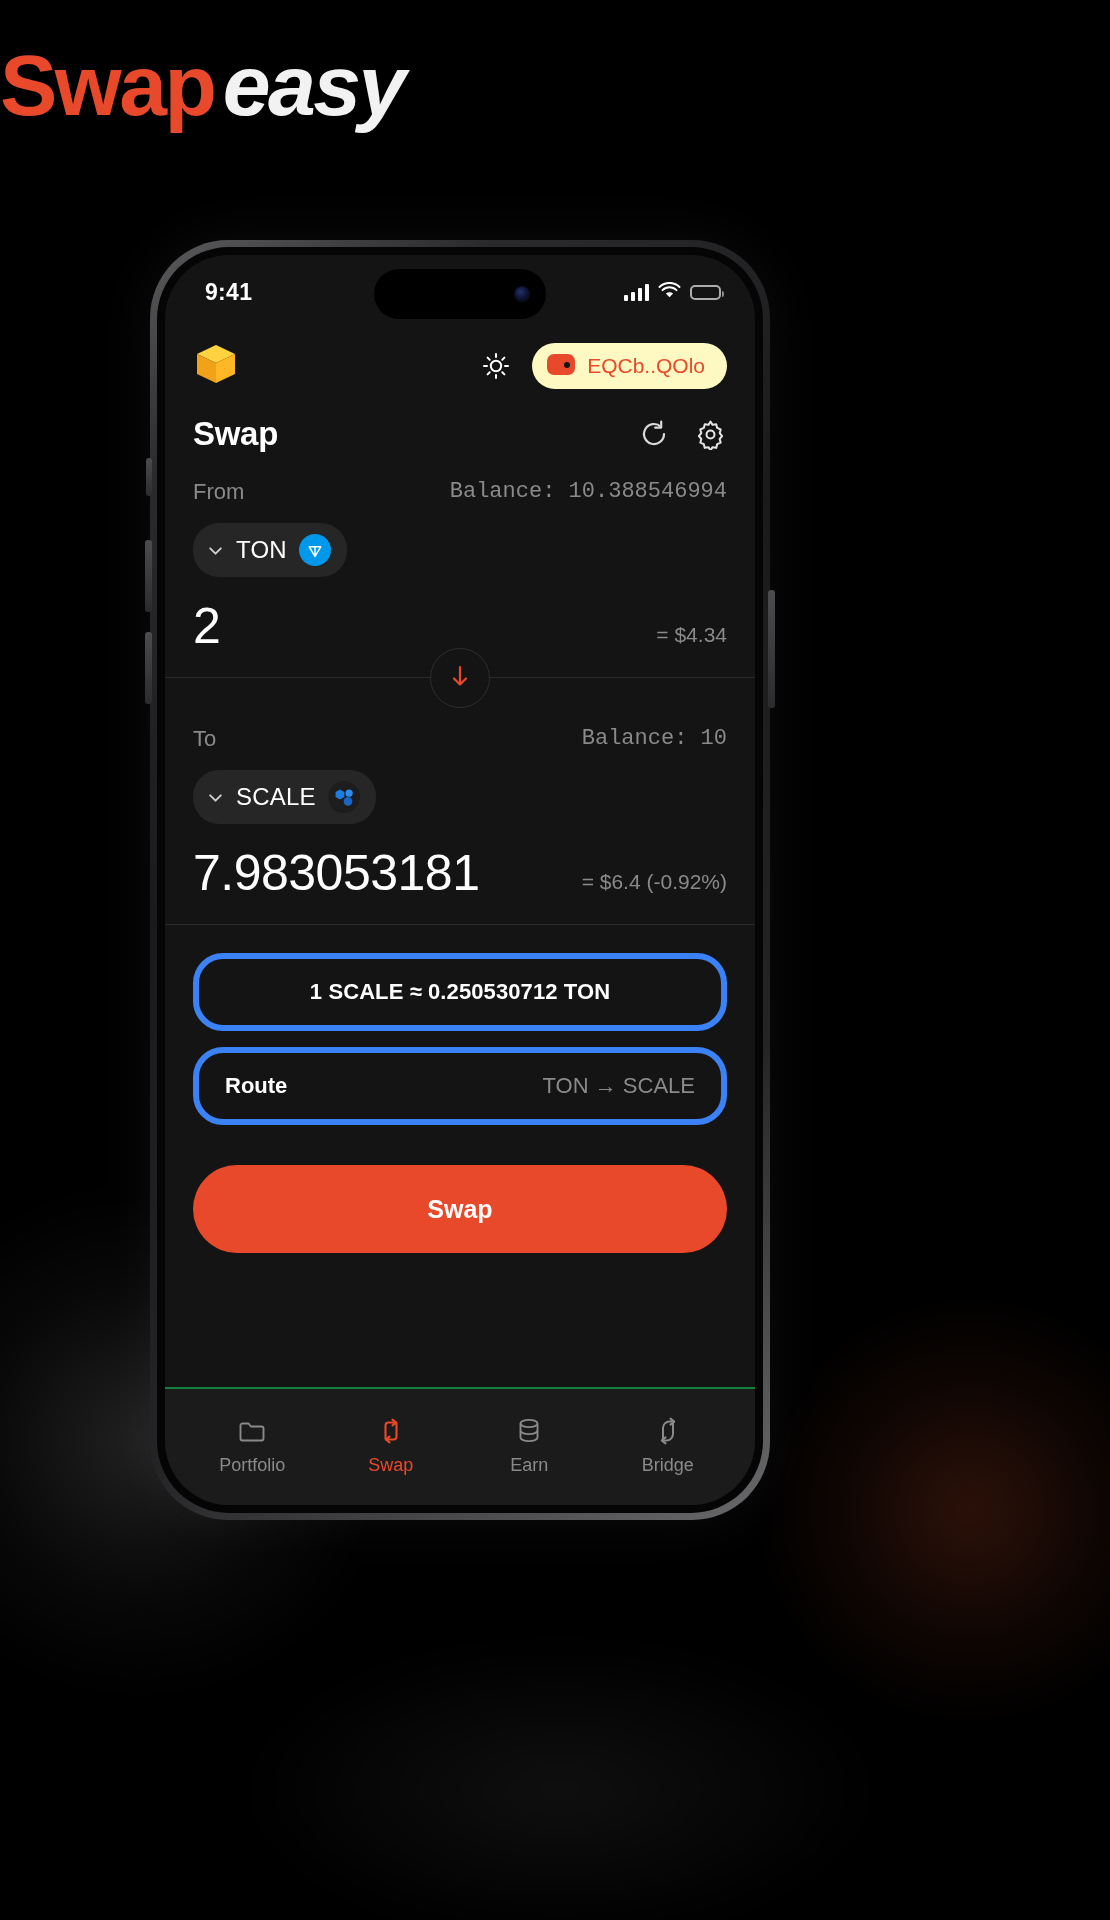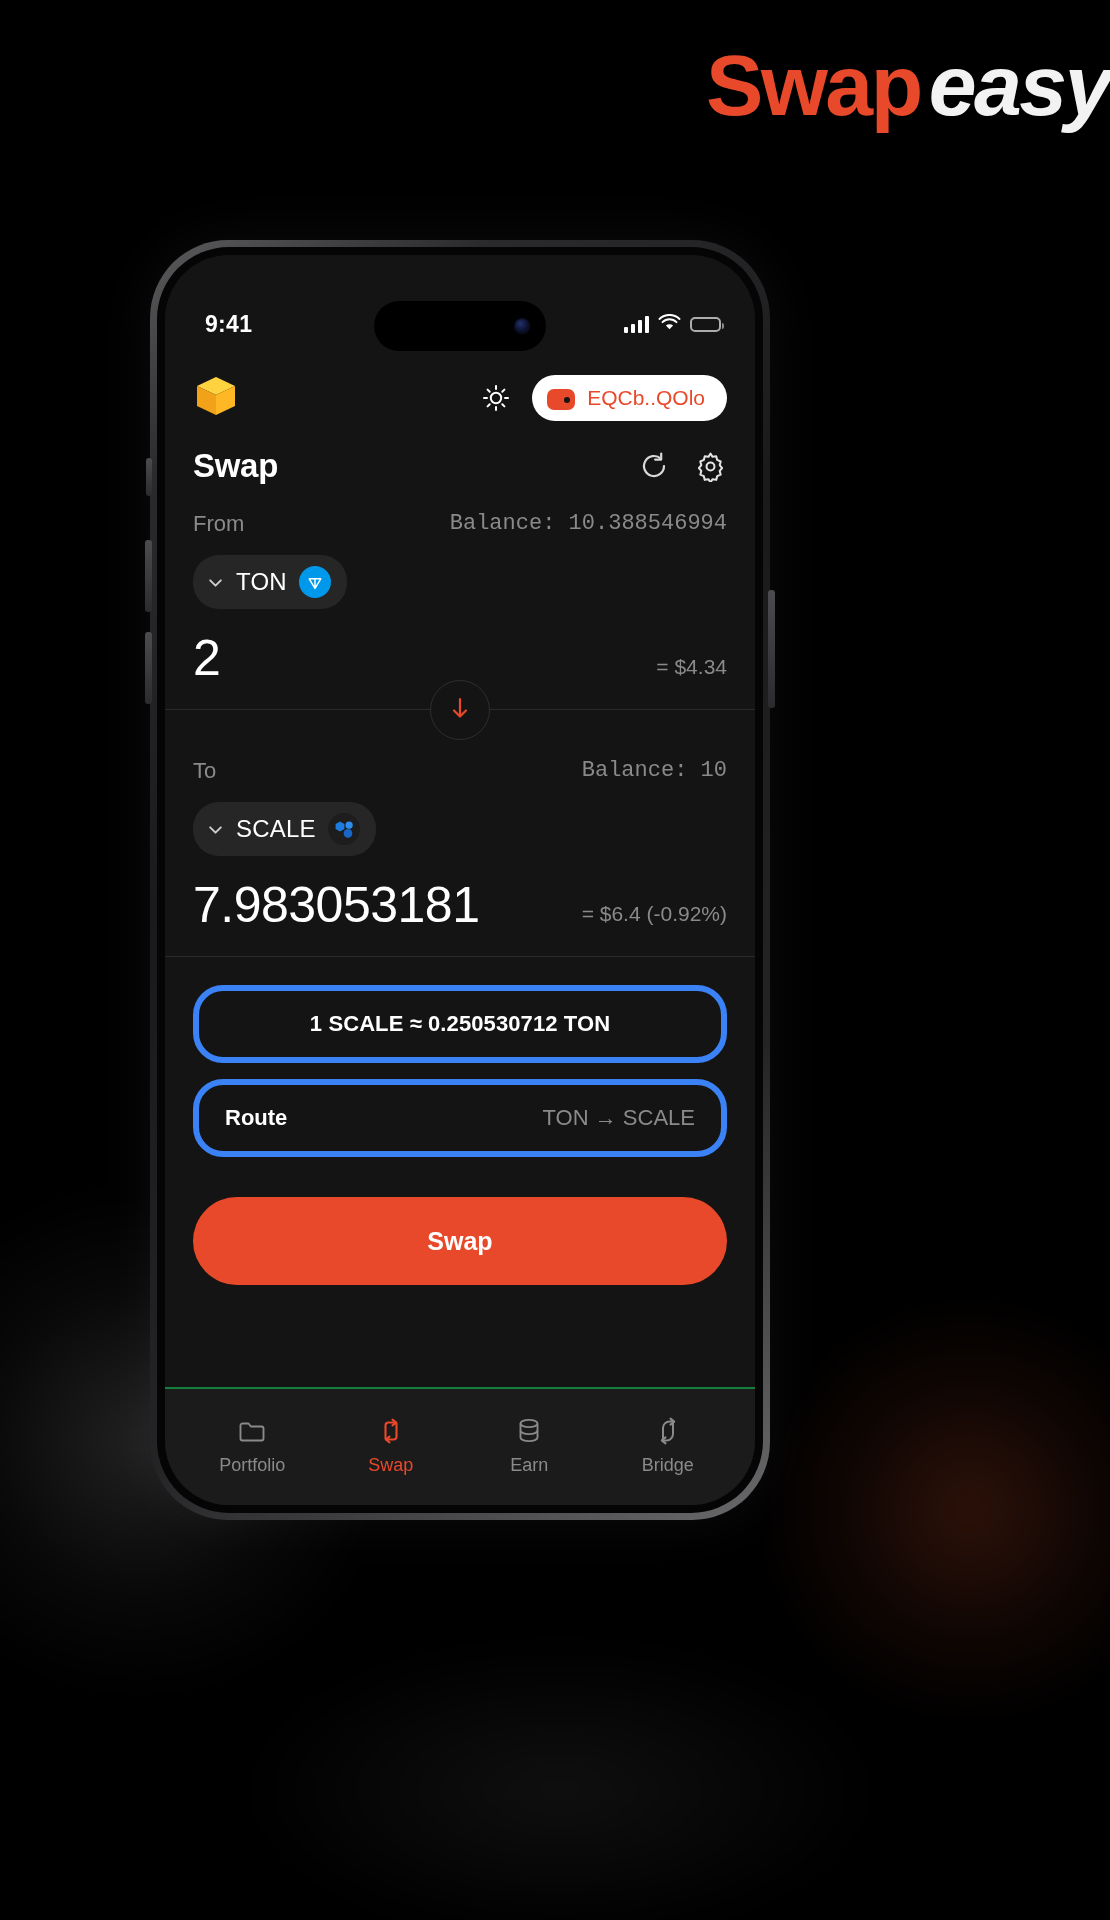--- a/index.html
+++ b/index.html
@@ -25,21 +25,21 @@
   .bg-glow-bottom {
     position:absolute; left:240px; top:1640px;
     width:640px; height:300px; border-radius:50%;
     background:radial-gradient(ellipse, rgba(120,120,120,0.13) 0%, rgba(0,0,0,0) 70%);
     filter:blur(18px); pointer-events:none;
   }
 
   
   .headline {
     position:absolute; top:38px; left:0; width:1110px;
-    text-align:right; font-size:86px; font-weight:700;
+    text-align:left; font-size:86px; font-weight:700;
     letter-spacing:-2.5px; line-height:1.1; white-space:nowrap;
   }
   .headline .hl-swap { color:#E8492A; }
   .headline .hl-easy { color:#F2F2F2; font-style:italic; font-weight:700; margin-left:8px; }
 
   
   .phone {
     position:absolute; left:150px; top:240px;
     width:620px; height:1280px;
     border-radius:78px;
@@ -65,21 +65,20 @@
   .btn-silent { left:-4px; top:218px; width:6px; height:38px; }
   .btn-volup  { left:-5px; top:300px; width:7px; height:72px; }
   .btn-voldn  { left:-5px; top:392px; width:7px; height:72px; }
   .btn-power  { right:-5px; top:350px; width:7px; height:118px; }
 
   
   .statusbar {
     position:relative; height:62px; flex:none;
     display:flex; align-items:center; justify-content:space-between;
     padding:12px 34px 0 40px;
-    margin-top:32px;
   }
   .sb-time { color:#fff; font-size:23px; font-weight:700; letter-spacing:0.3px; }
   .dynamic-island {
     position:absolute; left:50%; transform:translateX(-50%); top:14px;
     width:172px; height:50px; border-radius:26px; background:#000;
     display:flex; align-items:center; justify-content:flex-end; padding-right:17px;
   }
   .camera-dot {
     width:14px; height:14px; border-radius:50%;
     background:radial-gradient(circle at 40% 35%, #23306b 0%, #0d1230 55%, #05060f 100%);
@@ -103,22 +102,22 @@
   .battery-fill { height:100%; width:56%; background:#fff; border-radius:2.5px; }
 
   
   .app-header {
     flex:none; display:flex; align-items:center; justify-content:flex-end;
     padding:26px 28px 18px 28px; gap:18px; position:relative;
   }
   .cube-logo { position:absolute; left:28px; top:24px; width:46px; height:46px; }
   .theme-toggle { width:36px; height:36px; display:flex; align-items:center; justify-content:center; cursor:pointer; }
   .wallet-pill {
-    display:flex; align-items:flex-end; gap:12px;
-    background:#ffffff; border-radius:26px;
+    display:flex; align-items:flex-start; gap:12px;
+    background:#fef9c3; border-radius:26px;
     padding:11px 22px 11px 15px; cursor:pointer;
   }
   .wallet-icon {
     width:28px; height:21px; border-radius:7px; background:#E8492A;
     position:relative; flex:none;
   }
   .wallet-icon::after {
     content:""; position:absolute; right:5px; top:50%; transform:translateY(-50%);
     width:6px; height:6px; border-radius:50%; background:#141414;
   }

